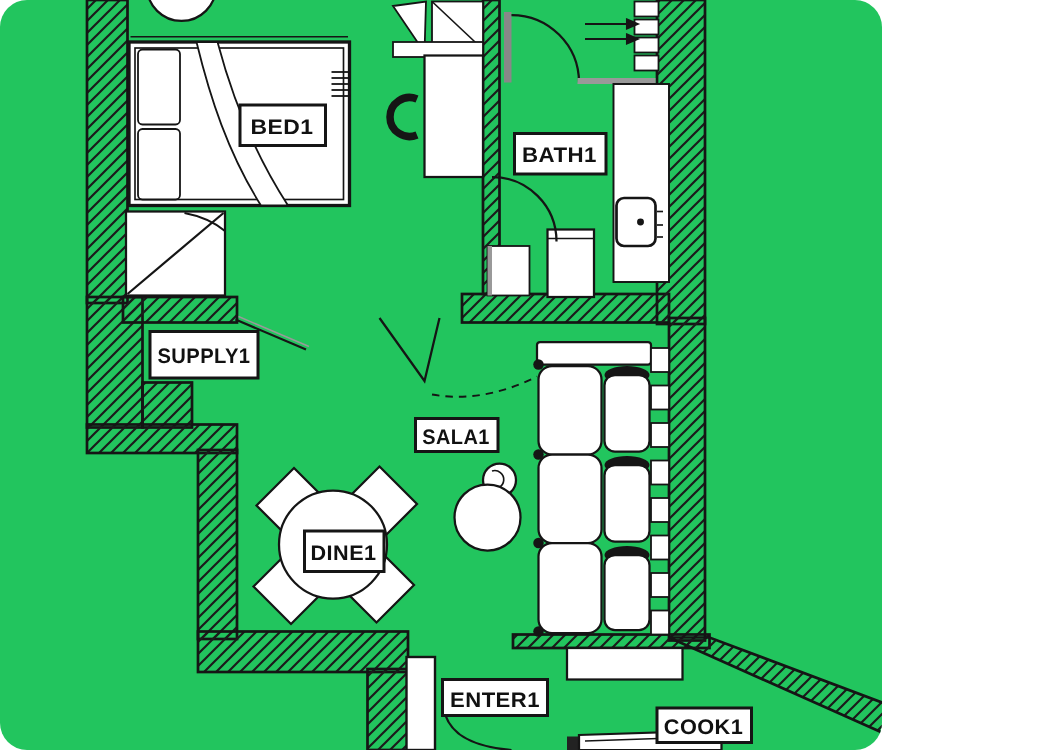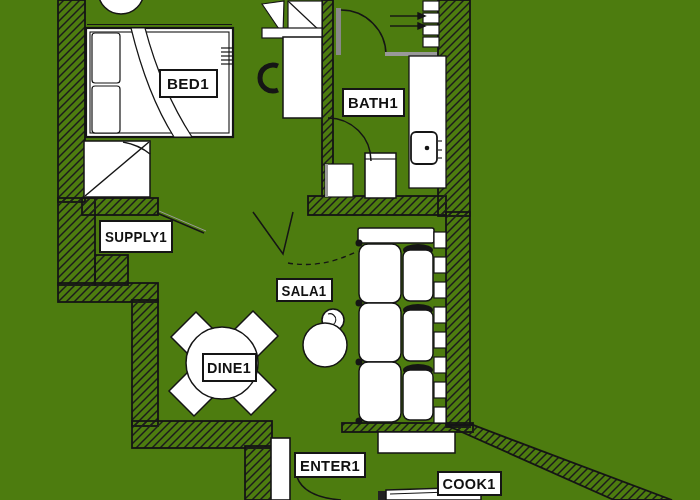--- a/index.html
+++ b/index.html
@@ -1,16 +1,16 @@
 <!DOCTYPE html>
 <html><head>
 <meta charset="utf-8">
 <style>
   html,body{margin:0;padding:0;background:#ffffff;}
-  .stage{position:relative;width:700px;height:500px;background:#4d7c0f;overflow:hidden;}
+  .stage{position:relative;width:588px;height:500px;background:#22c55e;overflow:hidden;border-radius:18px;}
   svg{display:block;}
   .wall{fill:url(#hatch);stroke:#151515;stroke-width:1.8;}
   .ln{stroke:#151515;stroke-width:1.5;fill:none;}
   .thin{stroke:#151515;stroke-width:1.1;fill:none;}
   .furn{fill:#ffffff;stroke:#151515;stroke-width:1.5;}
   .furn2{fill:#ffffff;stroke:#151515;stroke-width:1.2;}
   .labelbox{fill:#ffffff;stroke:#151515;stroke-width:2;}
   text{font-family:"Liberation Sans","DejaVu Sans",sans-serif;font-weight:700;font-size:14px;fill:#111;letter-spacing:.3px;}
   .gray{stroke:#999;fill:none;}
 </style>

